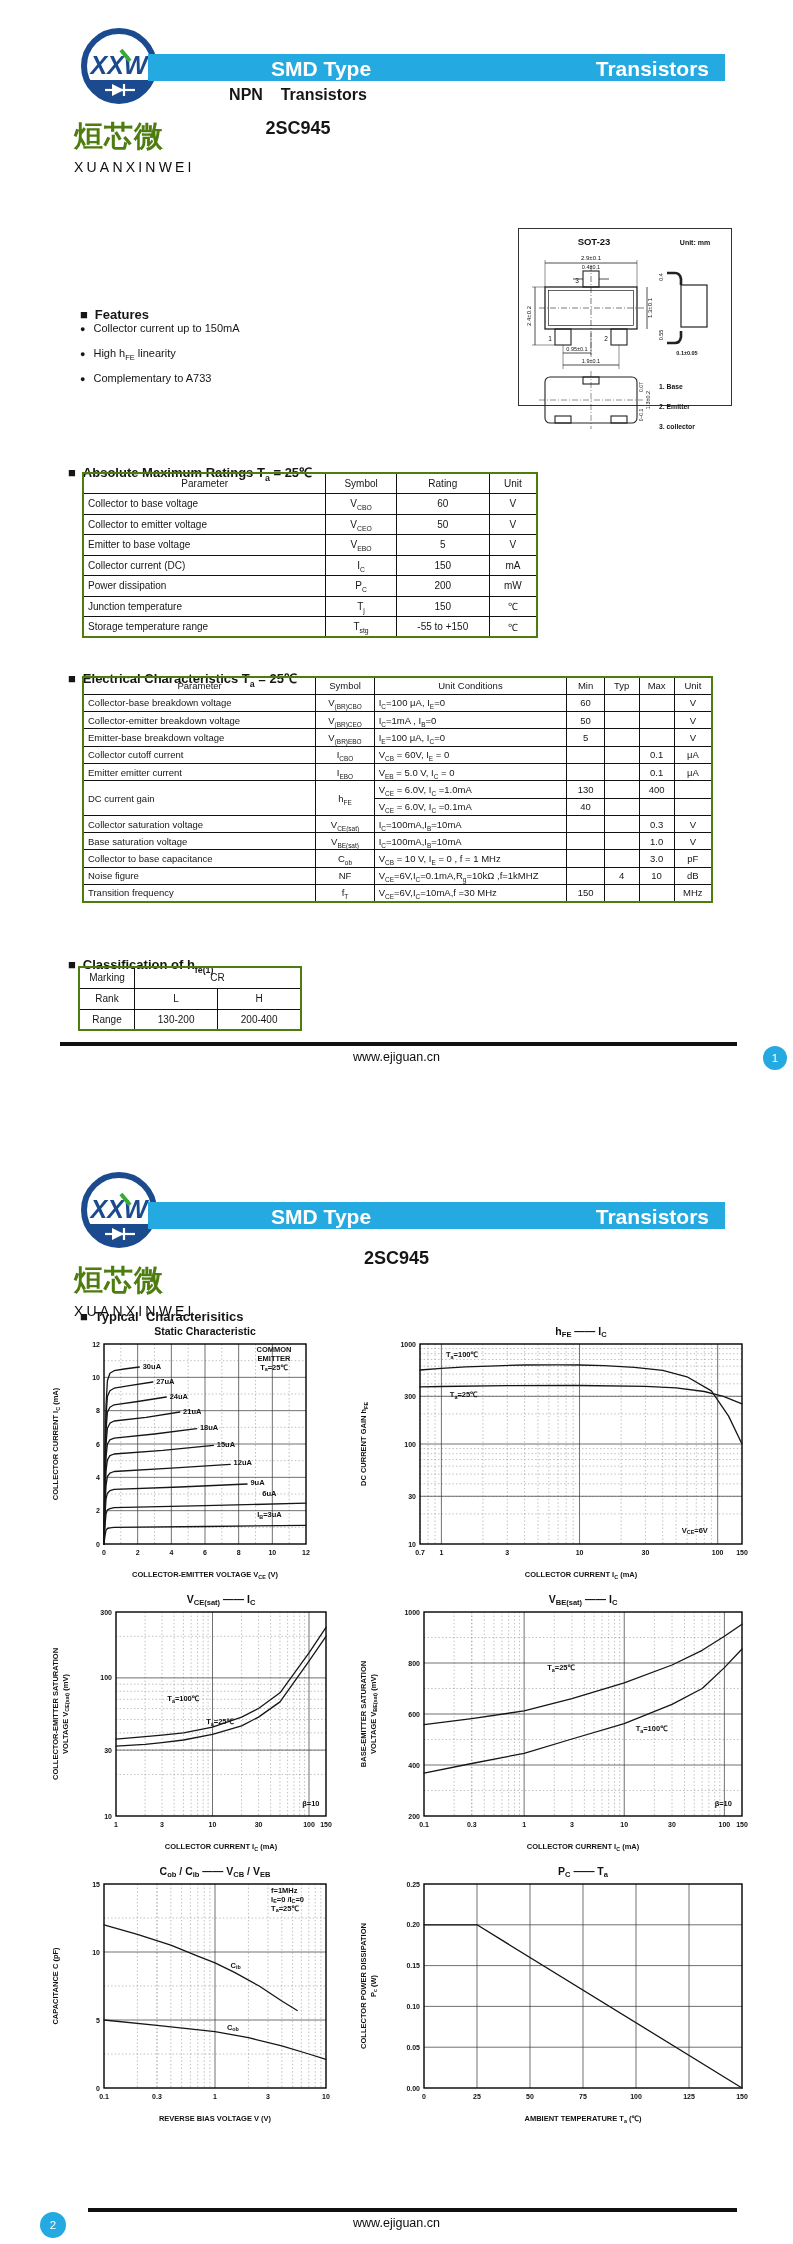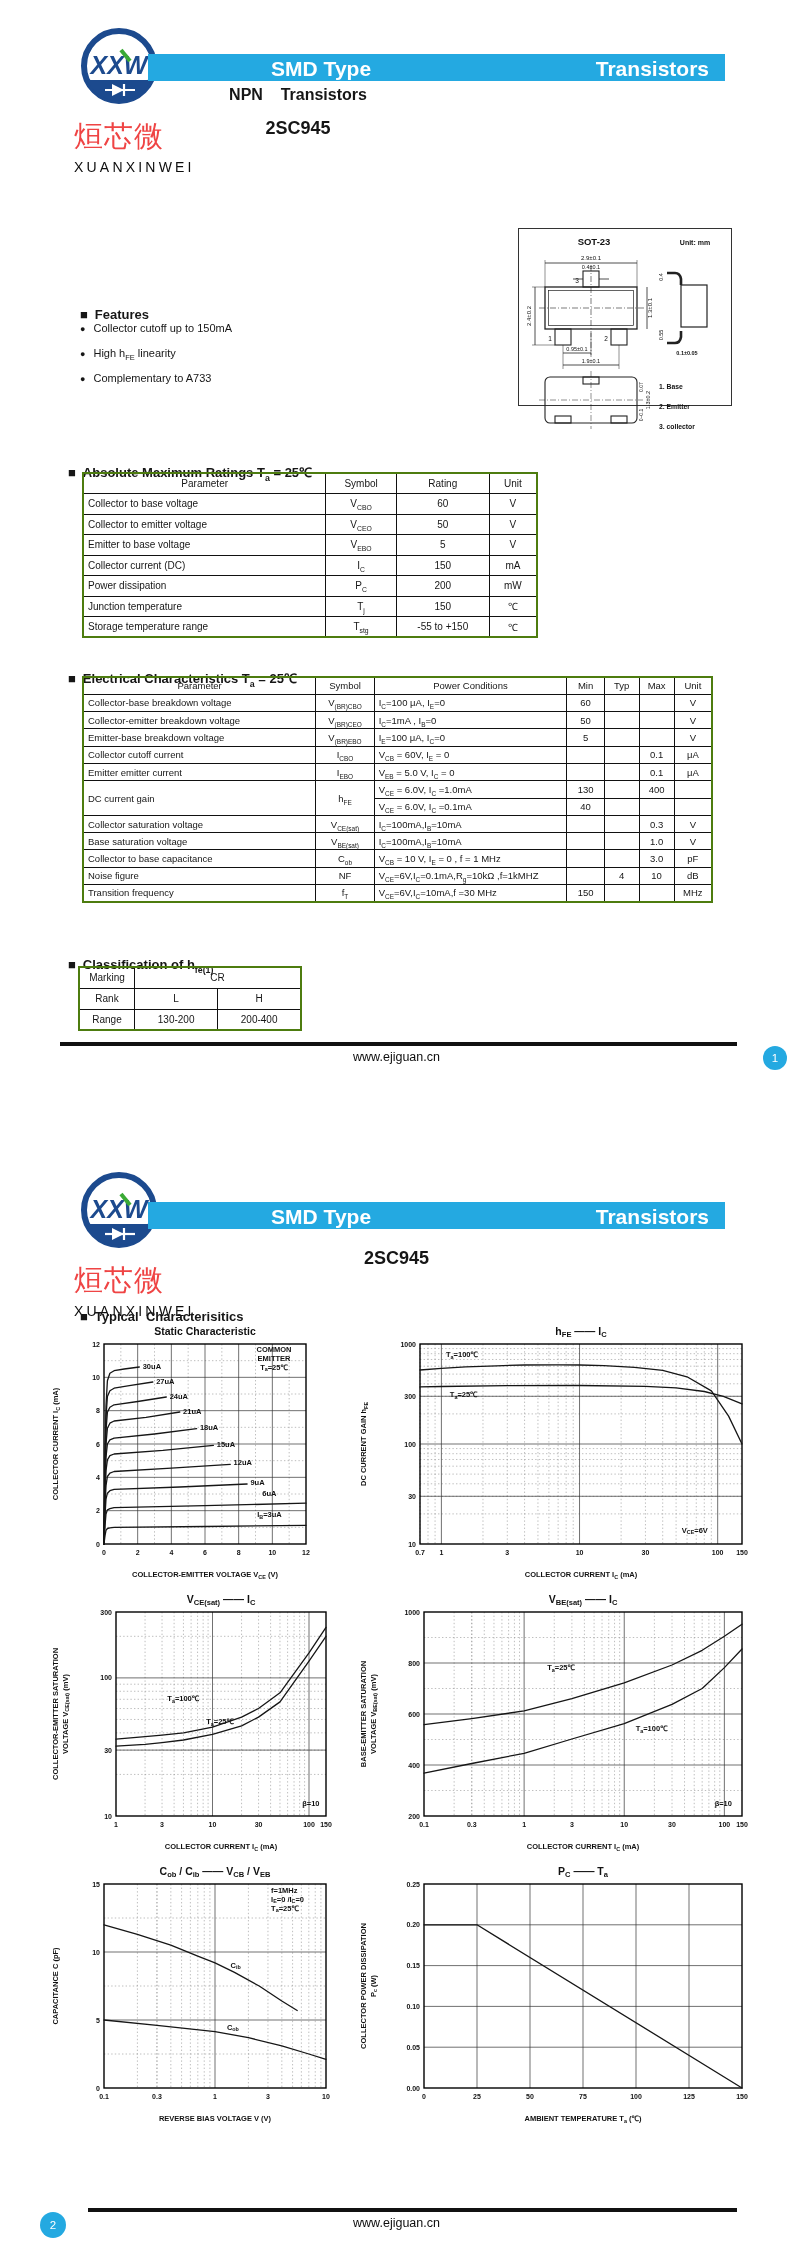--- a/index.html
+++ b/index.html
@@ -1,26 +1,26 @@
 <!DOCTYPE html>
 <html style="--accent: #24a9e1;"><head>
 <meta charset="utf-8">
 <style>
   :root { --accent:#24a9e1; --navy:#1c4a8e; --green:#3aaa35; --ink:#161616; }
   * { box-sizing:border-box; }
   body { margin:0; background:#fff; font-family:"Liberation Sans",sans-serif; color:var(--ink); }
-  .sheet { position:relative; width:793px; height:2244px; background:#fff; overflow:hidden;border-radius:31px; }
+  .sheet { position:relative; width:793px; height:2244px; background:#fff; overflow:hidden; }
   .abs { position:absolute; }
   
   .bar { position:absolute; height:27px; background:var(--accent); color:#fff; font-weight:bold; font-size:21px; }
   .bar .smd { position:absolute; left:0; width:60%; top:3px; text-align:center; }
   .bar .tr  { position:absolute; right:16px; top:3px; }
   
   .logo { position:absolute; width:140px; }
-  .logo .cn { font-size:29px; font-weight:normal; letter-spacing:1px; color:#ef4444; margin-top:1px; }
+  .logo .cn { font-size:29px; font-weight:bold; letter-spacing:1px; color:#4d7c0f; margin-top:1px; }
   .logo .en { font-size:14px; letter-spacing:3.2px; color:#0d0d0d; margin-top:2px; }
   
   .title1 { position:absolute; font-size:16px; font-weight:bold; white-space:pre; text-align:center; }
   .title2 { position:absolute; font-size:18px; font-weight:bold; text-align:center; }
   
   .sec { position:absolute; font-size:13px; font-weight:bold; display:flex; gap:7px; align-items:baseline; white-space:pre; }
   .sec .sq { font-size:13px; }
   .feat { position:absolute; font-size:11px; display:flex; gap:8px; align-items:baseline; }
   .feat .dot { font-size:9px; }
   
@@ -125,21 +125,21 @@
             <text x="140" y="200" font-size="6.8" fill="#111" font-weight="bold"><tspan font-size="6.8">3. collector</tspan></text>
           </svg></div>
     </div>
 
     <h3 class="sec" style="left:80px;top:294px;">
       <span class="sq">■</span>
       <span>Features</span>
     </h3>
     <div class="feat" style="left:80px;top:322px;">
       <span class="dot">●</span>
-      <span>Collector cutoff up to 150mA</span>
+      <span>Collector current up to 150mA</span>
     </div>
     <div class="feat" style="left:80px;top:347px;">
       <span class="dot">●</span>
       <span>High h<sub>FE</sub> linearity</span>
     </div>
     <div class="feat" style="left:80px;top:372px;">
       <span class="dot">●</span>
       <span>Complementary to A733</span>
     </div>
 
@@ -217,21 +217,21 @@
           <col style="width: 30.6%;">
           <col style="width: 6%;">
           <col style="width: 5.5%;">
           <col style="width: 5.6%;">
           <col style="width: 6%;">
         </colgroup>
         <tbody>
           <tr>
             <th class="c">Parameter</th>
             <th class="c">Symbol</th>
-            <th class="c">Power Conditions</th>
+            <th class="c">Unit Conditions</th>
             <th class="c">Min</th>
             <th class="c">Typ</th>
             <th class="c">Max</th>
             <th class="c">Unit</th>
           </tr>
           <tr>
             <td class="l">Collector-base breakdown voltage</td>
             <td class="c">V<sub>(BR)CBO</sub></td>
             <td class="l">I<sub>C</sub>=100 μA, I<sub>E</sub>=0</td>
             <td class="c">60</td>

